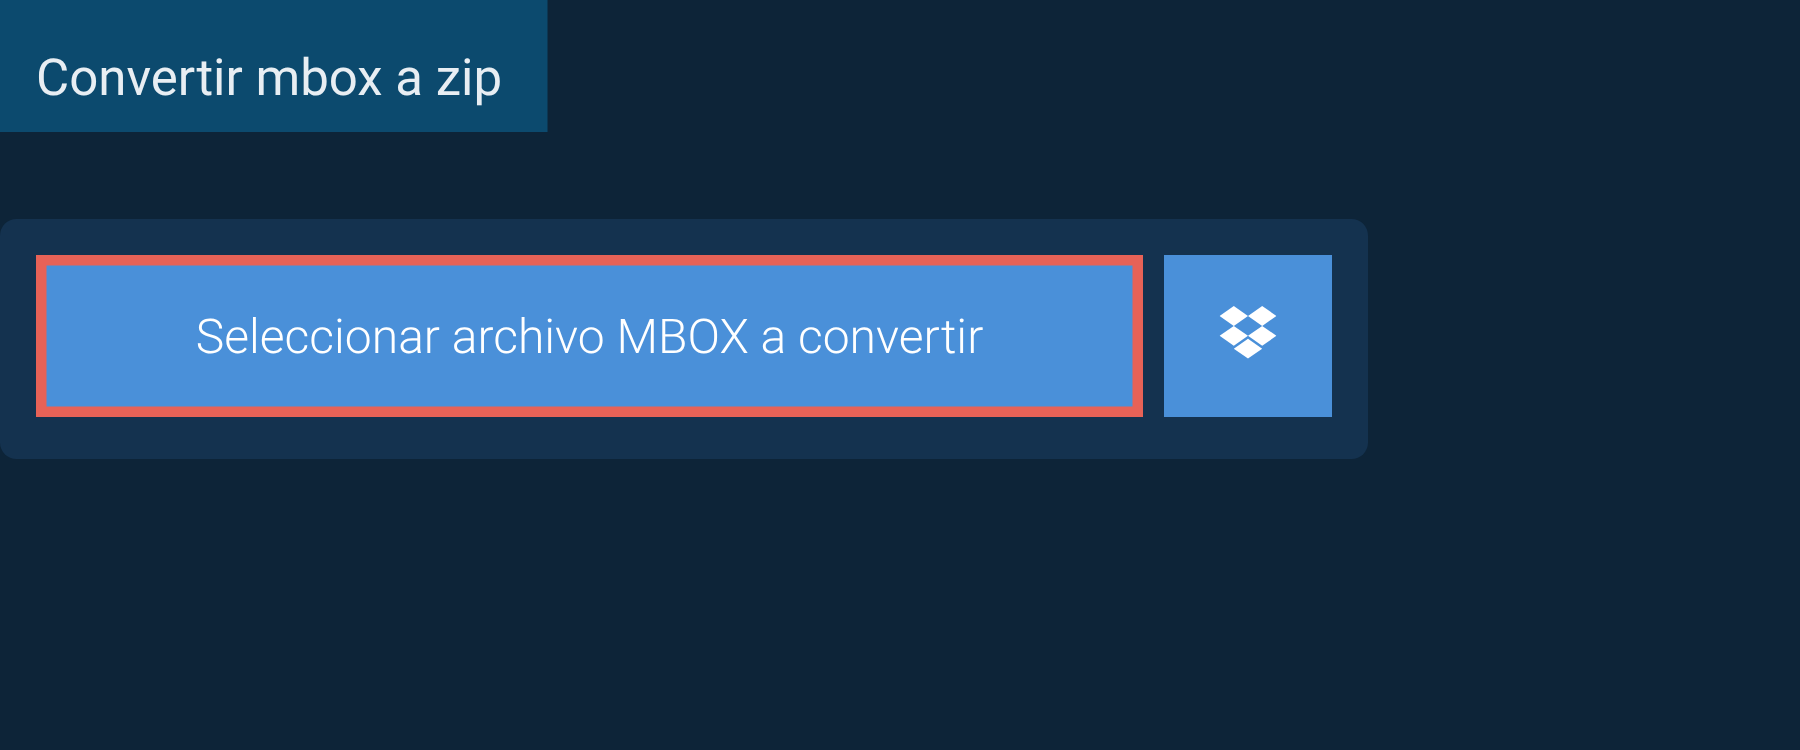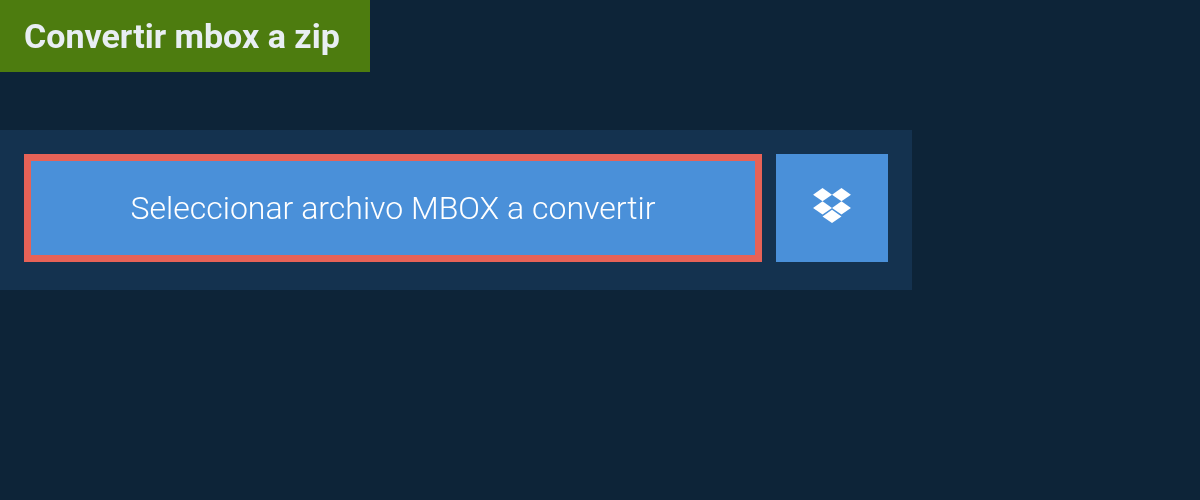--- a/index.html
+++ b/index.html
@@ -11,28 +11,29 @@
       background: #0d2438;
       font-family: -apple-system, BlinkMacSystemFont, "Segoe UI", Roboto, Helvetica, Arial, sans-serif;
       width: 1200px;
       height: 500px;
       overflow: hidden;
     }
     .panel {
       background: #14324f;
       width: 912px;
       margin-top: 58px;
+      border-radius: 11px;
     }
     .tab {
       display: inline-block;
-      background: #4d7c0f;
+      background: #0c4a6e;
       color: #e8eef3;
       font-size: 34px;
-      font-weight: 700;
-      padding: 16px 30px 16px 24px;
+      font-weight: 400;
+      padding: 32px 30px 16px 24px;
       position: relative;
       top: 0;
     }
     .tab-wrapper {
       background: #0d2438;
     }
     .button-row {
       display: flex;
       padding: 24px 24px 28px 24px;
       gap: 14px;

